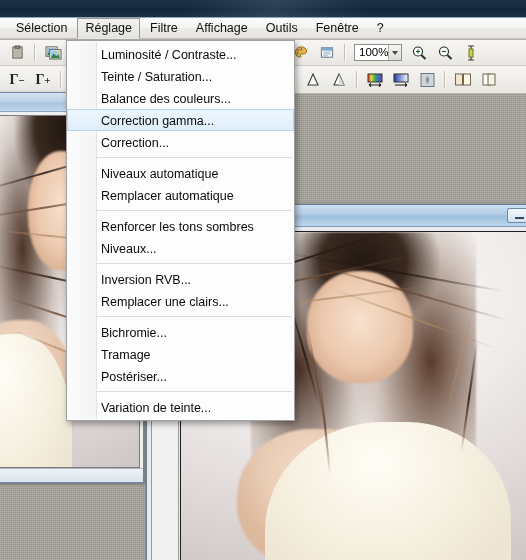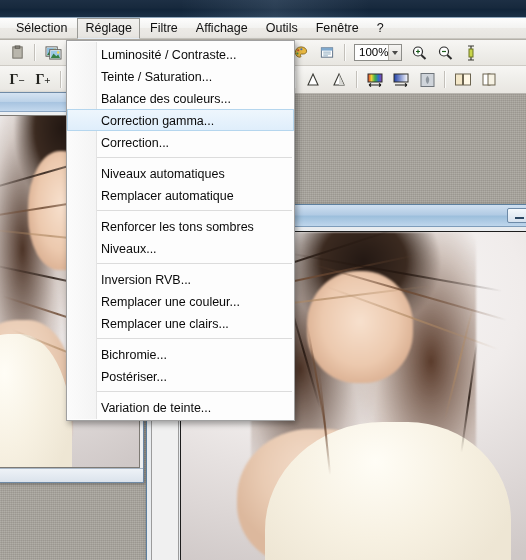--- a/index.html
+++ b/index.html
@@ -430,37 +430,37 @@
     <div class="gutter"></div>
 
     <div class="mi">Luminosité / Contraste...</div>
     <div class="mi">Teinte / Saturation...</div>
     <div class="mi">Balance des couleurs...</div>
     <div class="mi selected">Correction gamma...</div>
     <div class="mi">Correction...</div>
 
     <div class="mi-sep"></div>
 
-    <div class="mi">Niveaux automatiques</div>
+    <div class="mi">Niveaux automatique</div>
     <div class="mi">Remplacer automatique</div>
 
     <div class="mi-sep"></div>
 
     <div class="mi">Renforcer les tons sombres</div>
     <div class="mi">Niveaux...</div>
 
     <div class="mi-sep"></div>
 
     <div class="mi">Inversion RVB...</div>
-    <div class="mi">Remplacer une couleur...</div>
     <div class="mi">Remplacer une clairs...</div>
 
     <div class="mi-sep"></div>
 
     <div class="mi">Bichromie...</div>
+    <div class="mi">Tramage</div>
     <div class="mi">Postériser...</div>
 
     <div class="mi-sep"></div>
 
     <div class="mi">Variation de teinte...</div>
   </div>
 
 </div>
 
 </body></html>

